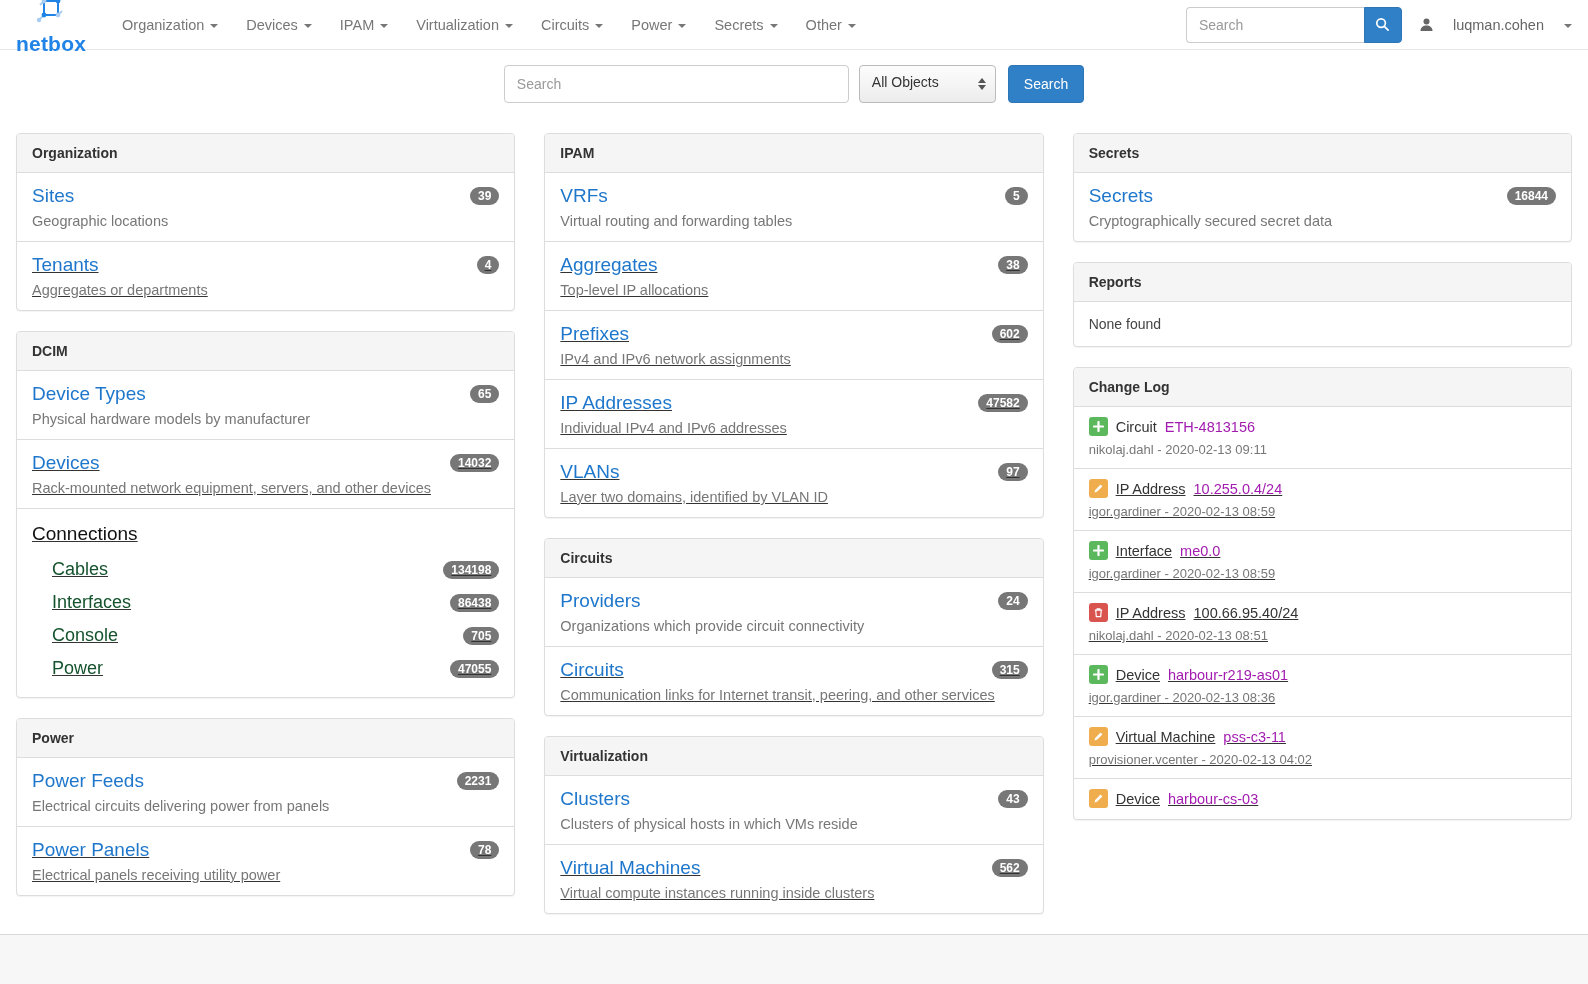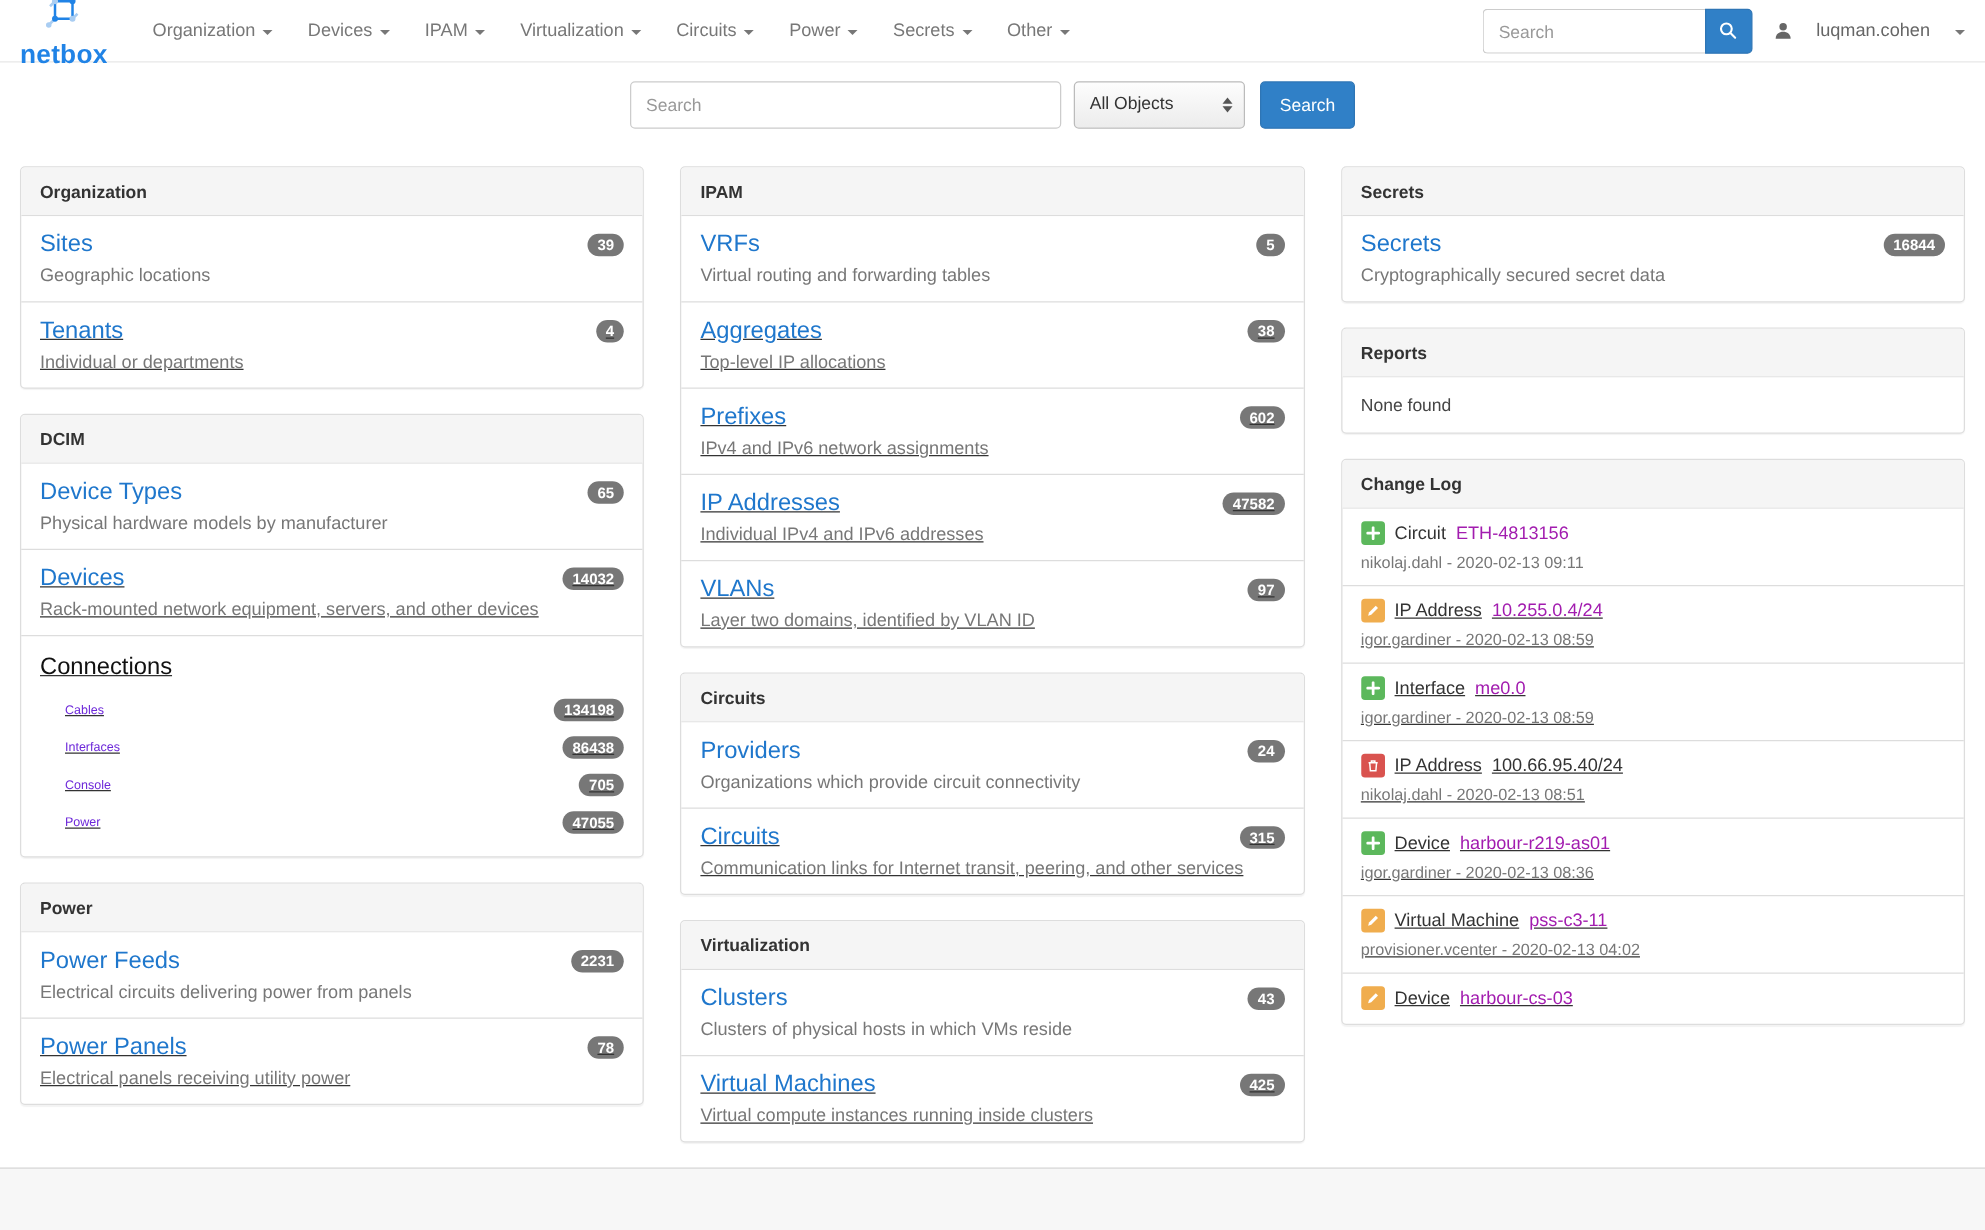--- a/index.html
+++ b/index.html
@@ -95,21 +95,21 @@
   .item-head { display: flex; align-items: center; justify-content: space-between; }
   .item-link { font-size: 19px; font-weight: 500; color: #1f77cc; }
   .badge {
     background: #777; color: #fff; font-size: 12px; font-weight: bold;
     padding: 3px 8px; border-radius: 10px; line-height: 1; flex: 0 0 auto;
   }
   .item-desc { color: #777; margin-top: 6px; font-size: 14.5px; }
 
   .conn-title { font-size: 19px; font-weight: 500; color: #111; margin: 2px 0 8px; }
   .conn-row { display: flex; align-items: center; justify-content: space-between; padding: 6px 0 6px 20px; }
-  .conn-link { font-size: 10px; color: #6d28d9; }
+  .conn-link { font-size: 18px; color: #14532d; }
 
   .panel-body-empty { padding: 14px 15px; color: #444; }
 
   
   .cl-entry { padding: 10px 15px 11px; }
   .cl-head { display: flex; align-items: center; gap: 8px; }
   .cl-icon { width: 19px; height: 19px; border-radius: 3px; display: inline-flex; align-items: center; justify-content: center; flex: 0 0 auto; }
   .cl-create { background: #5cb85c; }
   .cl-update { background: #f0ad4e; }
   .cl-delete { background: #d9534f; }
@@ -228,21 +228,21 @@
           <a class="item-link">Sites</a>
           <span class="badge">39</span>
         </div>
         <div class="item-desc">Geographic locations</div>
       </div>
       <div class="item">
         <div class="item-head">
           <a class="item-link">Tenants</a>
           <span class="badge">4</span>
         </div>
-        <div class="item-desc">Individual or departments</div>
+        <div class="item-desc">Aggregates or departments</div>
       </div>
     </div>
 
     <div class="panel">
       <div class="panel-heading">DCIM</div>
       <div class="item">
         <div class="item-head">
           <a class="item-link">Device Types</a>
           <span class="badge">65</span>
         </div>
@@ -359,21 +359,21 @@
       <div class="item">
         <div class="item-head">
           <a class="item-link">Clusters</a>
           <span class="badge">43</span>
         </div>
         <div class="item-desc">Clusters of physical hosts in which VMs reside</div>
       </div>
       <div class="item">
         <div class="item-head">
           <a class="item-link">Virtual Machines</a>
-          <span class="badge">425</span>
+          <span class="badge">562</span>
         </div>
         <div class="item-desc">Virtual compute instances running inside clusters</div>
       </div>
     </div>
   </div>
 
   <div class="col">
 
     <div class="panel">
       <div class="panel-heading">Secrets</div>

